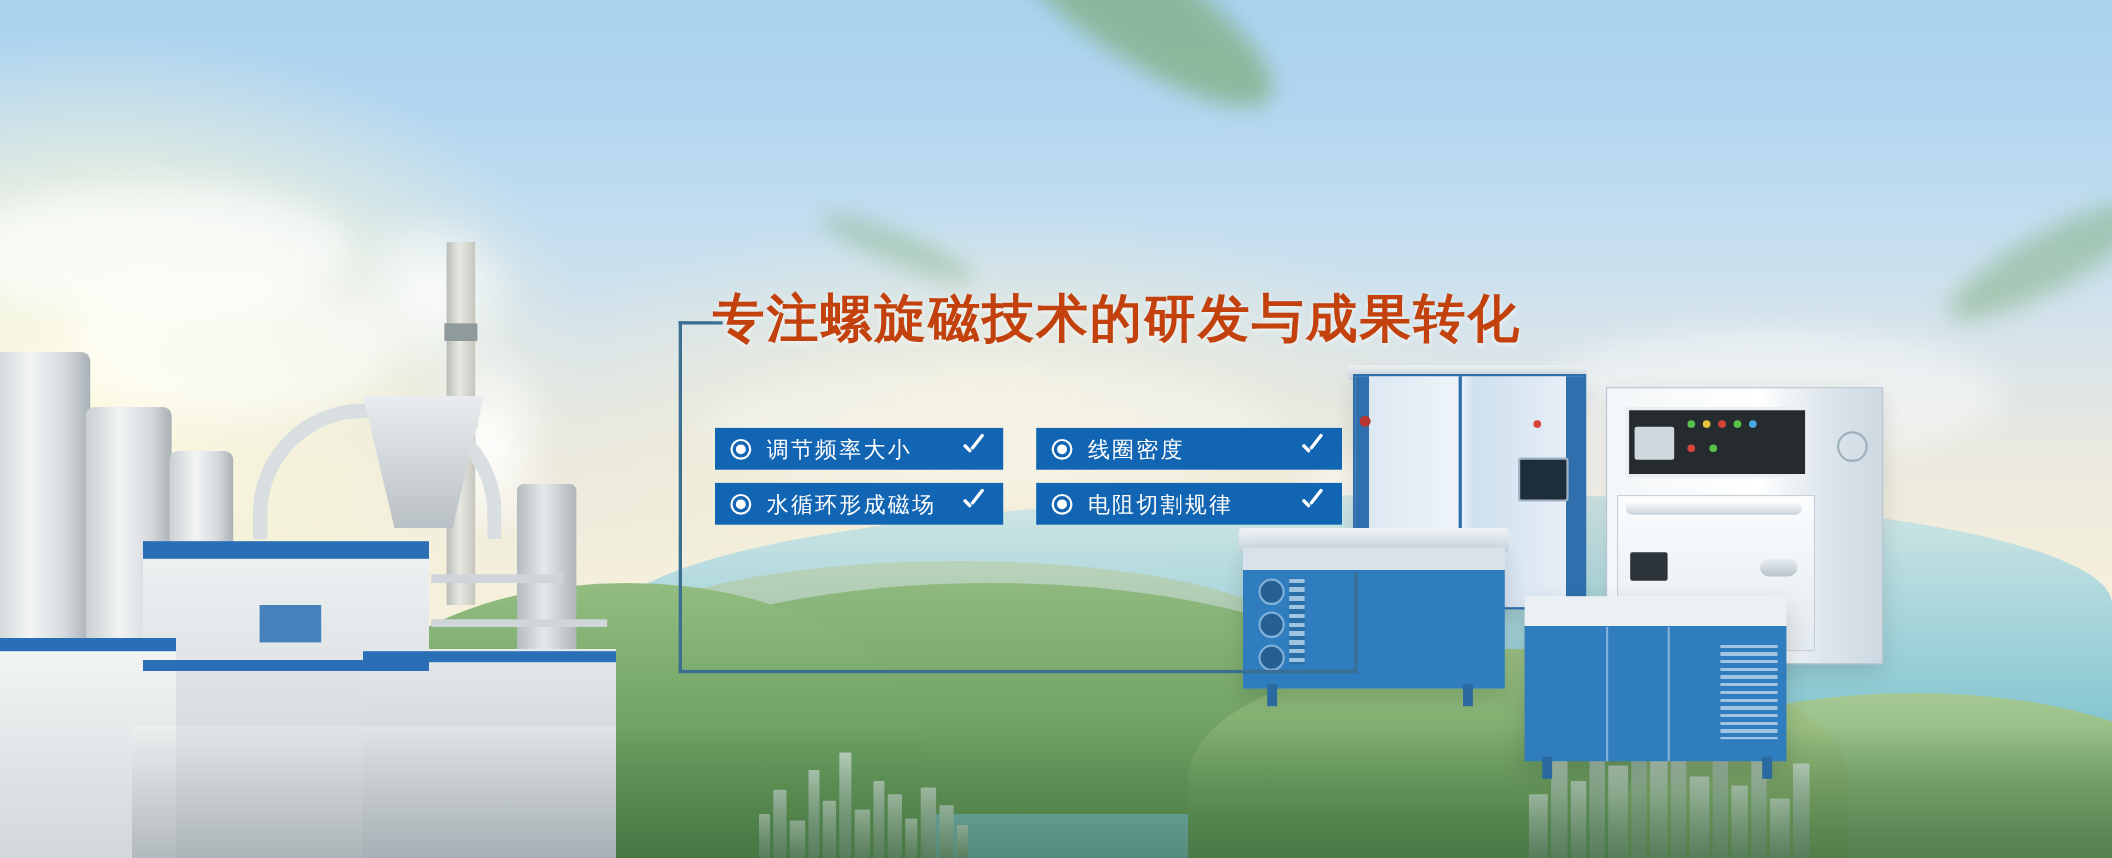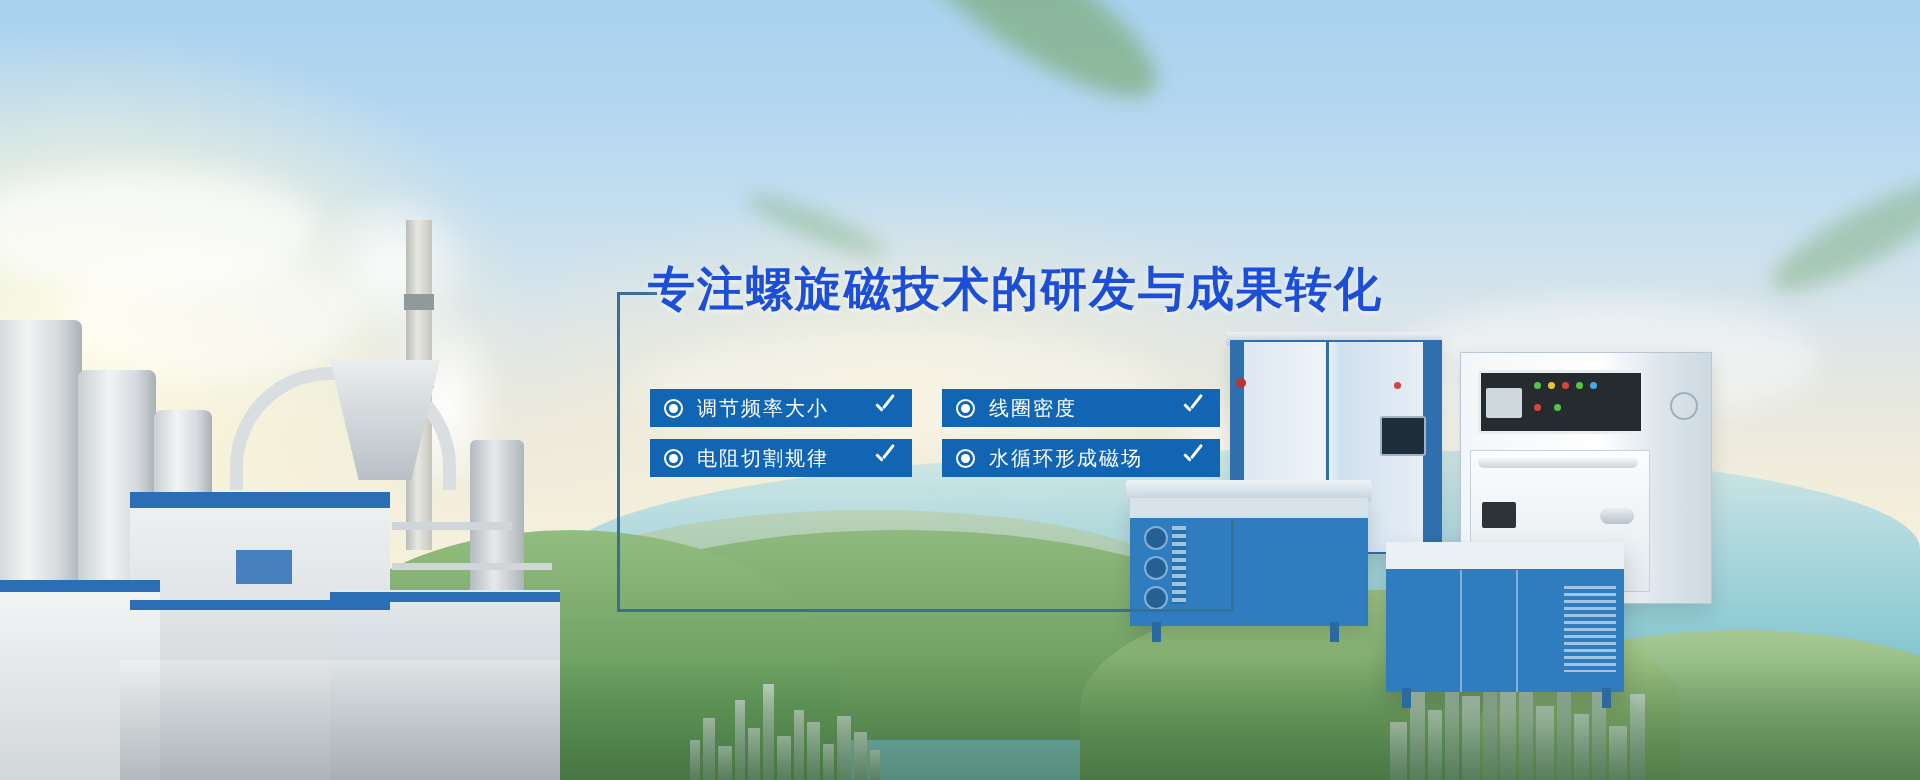--- a/index.html
+++ b/index.html
@@ -159,21 +159,21 @@
   .m-big-seam{position:absolute;top:240px;width:2px;height:122px;background:rgba(255,255,255,.4);}
   .m-leg{position:absolute;width:9px;height:20px;background:#2b6aa0;}
 
   
   .bracket-v{position:absolute;left:617px;top:292px;width:3px;height:320px;background:#3a6f92;}
   .bracket-h-top{position:absolute;left:617px;top:292px;width:40px;height:3px;background:#3a6f92;}
   .bracket-h-bot{position:absolute;left:617px;top:609px;width:617px;height:3px;background:#3a6f92;}
   .bracket-v-right{position:absolute;left:1231px;top:520px;width:3px;height:92px;background:#3a6f92;}
 
   .headline{position:absolute;left:648px;top:258px;
-    font-size:47px;font-weight:700;letter-spacing:2px;color:#1d4ed8;
+    font-size:47px;font-weight:700;letter-spacing:2px;color:#c2410c;
     font-family:"DejaVu Sans","Liberation Sans",sans-serif;
     text-shadow:0 2px 5px rgba(255,255,255,.65);white-space:nowrap;}
   .subline{position:absolute;left:650px;top:330px;
     font-size:25px;letter-spacing:4px;color:#5a7f96;white-space:nowrap;
     font-family:"DejaVu Sans","Liberation Sans",sans-serif;}
 
   .badges{position:absolute;left:650px;top:389px;display:grid;
     grid-template-columns:262px 278px;gap:12px 30px;}
   .badge{display:flex;align-items:center;height:38px;background:#1165b3;
     color:#fff;padding:0 14px;box-sizing:border-box;}
@@ -344,23 +344,23 @@
       <span class="txt">调节频率大小</span>
       <span class="chk"></span>
     </div>
     <div class="badge">
       <span class="dot"></span>
       <span class="txt">线圈密度</span>
       <span class="chk"></span>
     </div>
     <div class="badge">
       <span class="dot"></span>
+      <span class="txt">水循环形成磁场</span>
+      <span class="chk"></span>
+    </div>
+    <div class="badge">
+      <span class="dot"></span>
       <span class="txt">电阻切割规律</span>
       <span class="chk"></span>
     </div>
-    <div class="badge">
-      <span class="dot"></span>
-      <span class="txt">水循环形成磁场</span>
-      <span class="chk"></span>
-    </div>
   </div>
 
 </div>
 
 </body></html>

